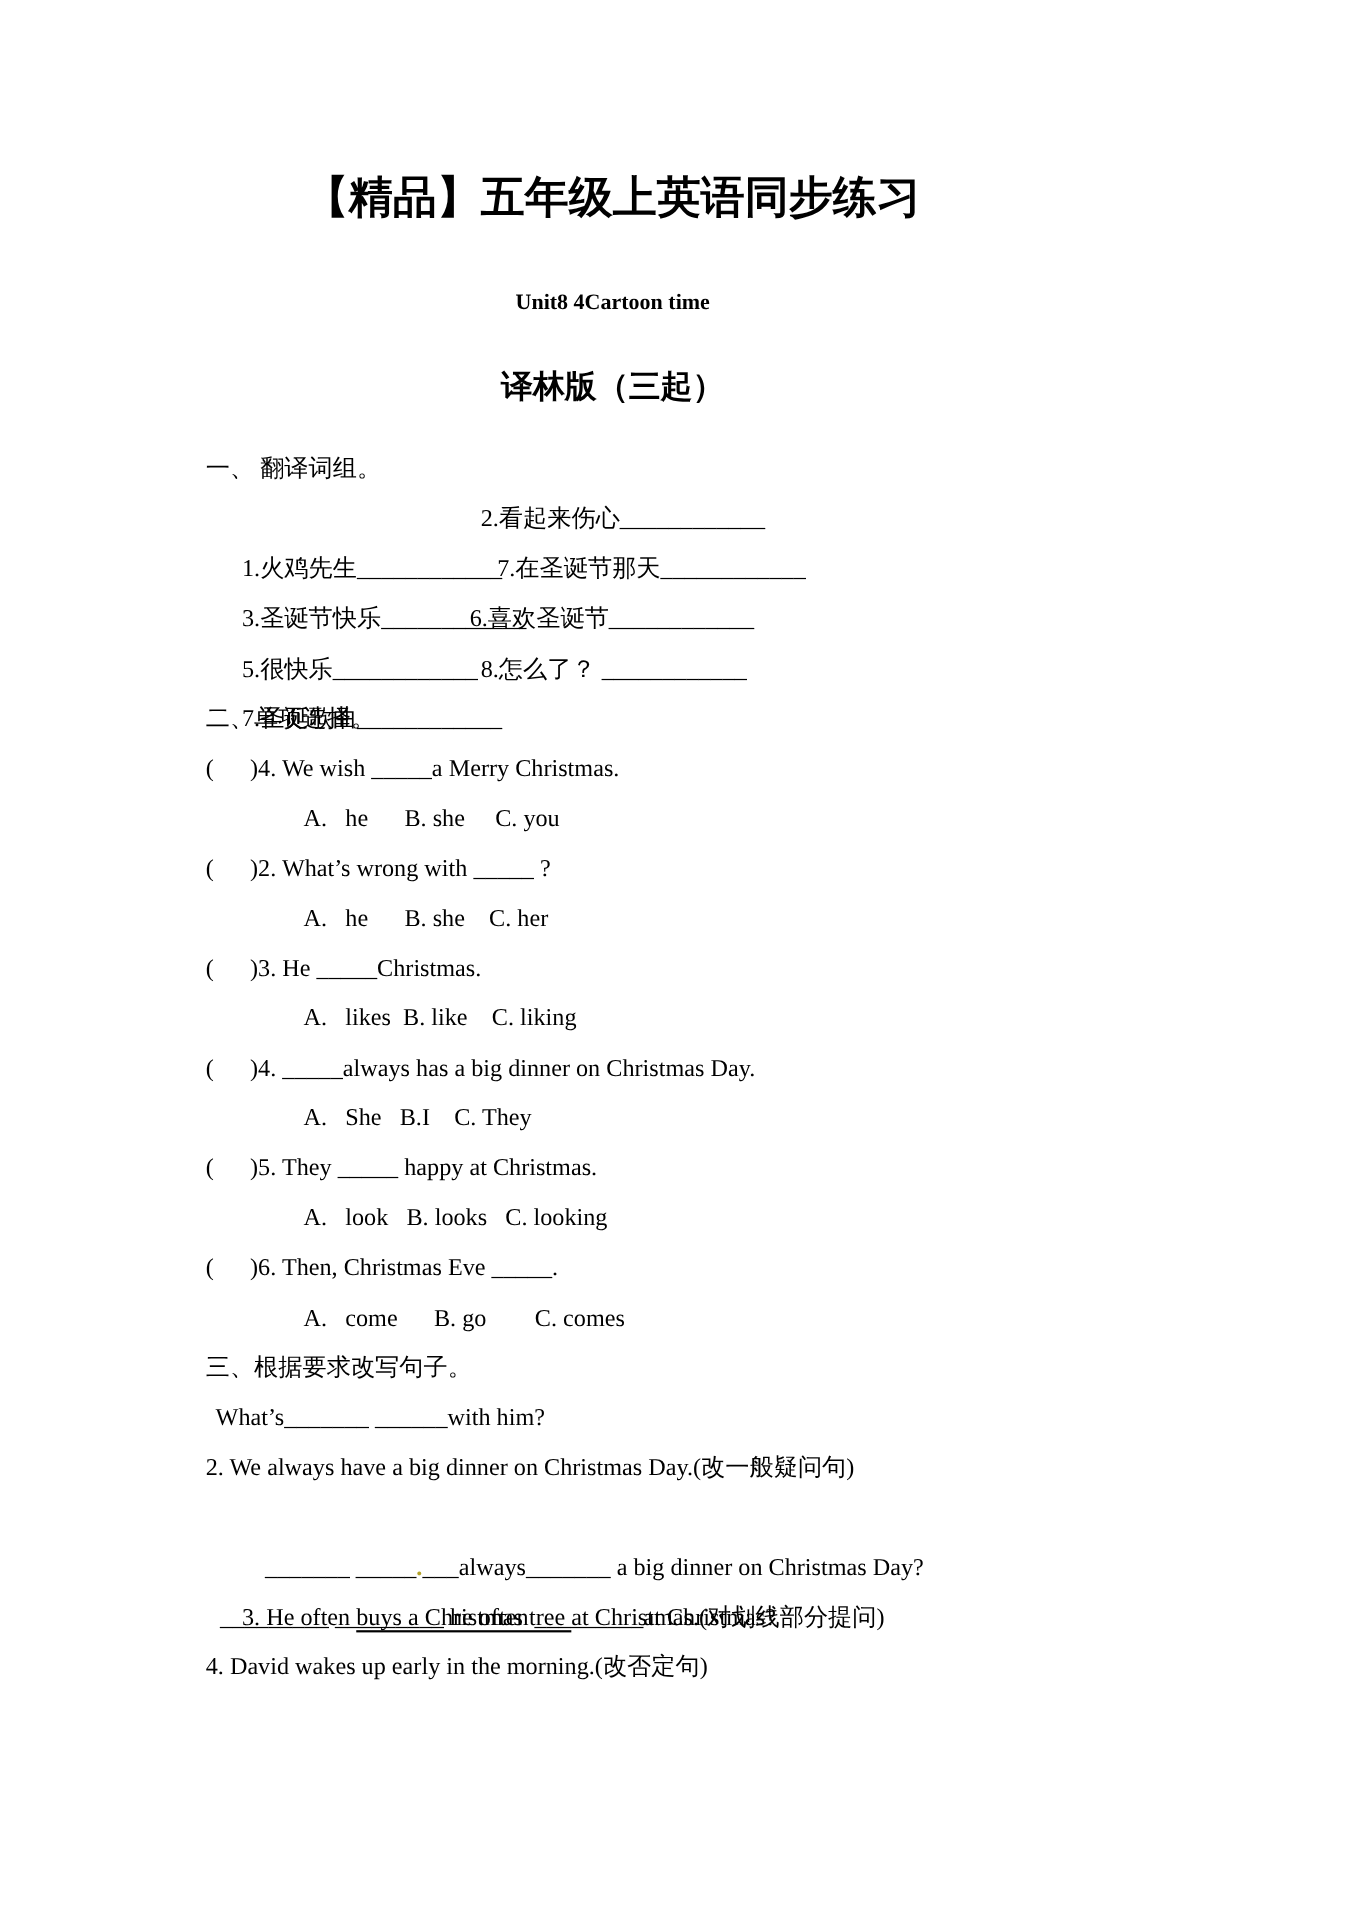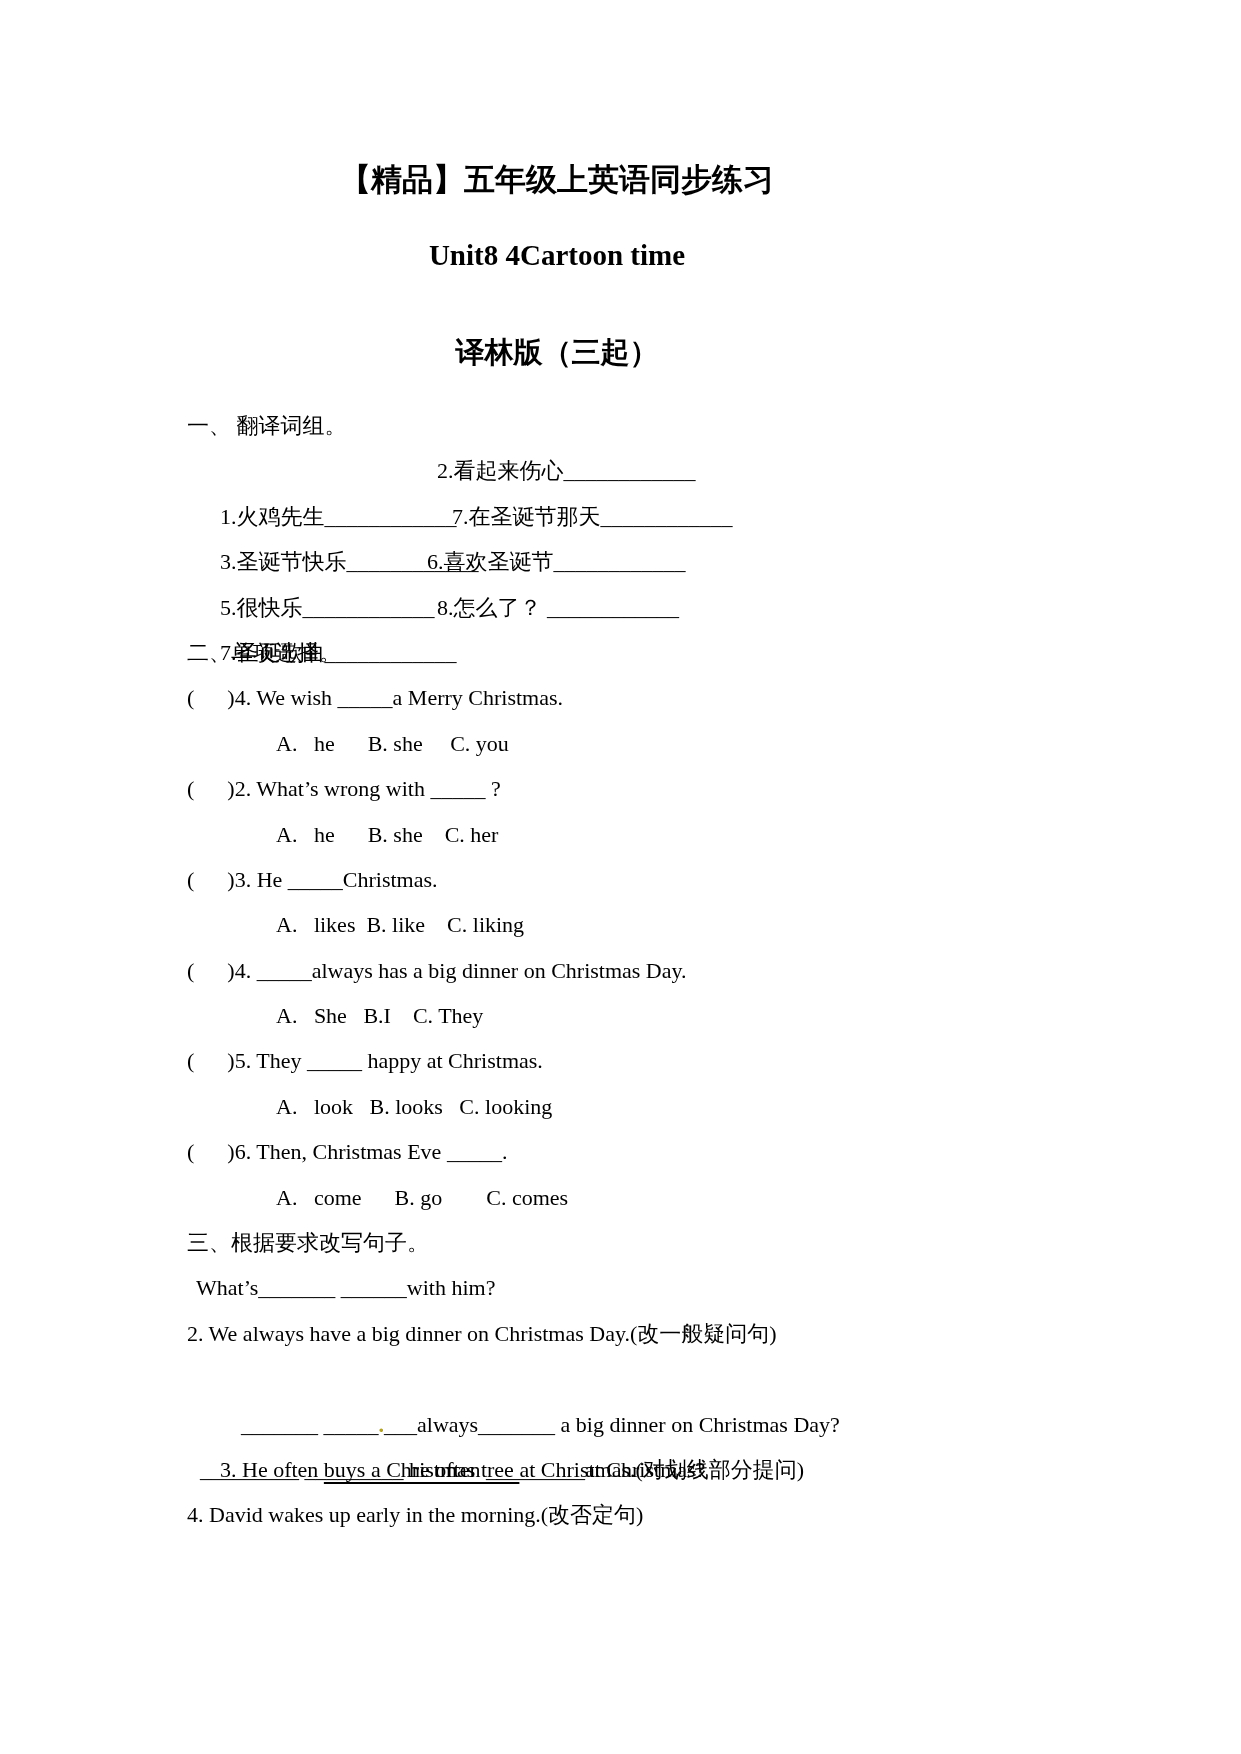--- a/index.html
+++ b/index.html
@@ -18,22 +18,22 @@
     color: #000000;
   }
   .titles {
     position: absolute;
     left: 187px;
     width: 740px;
     text-align: center;
     font-weight: bold;
     white-space: pre;
   }
-  .title1 { top: 158px; font-size: 31px; line-height: 44px; }
-  .title2 { top: 234px; font-size: 29px; line-height: 42px; }
+  .title1 { top: 158px; font-size: 40px; line-height: 44px; }
+  .title2 { top: 254px; font-size: 20px; line-height: 42px; }
   .title3 { top: 331px; font-size: 29px; line-height: 42px; font-family: Liberation Serif, serif; }
 
   .content {
     position: absolute;
     left: 187px;
     top: 403px;
     width: 780px;
   }
   .line {
     position: relative;

